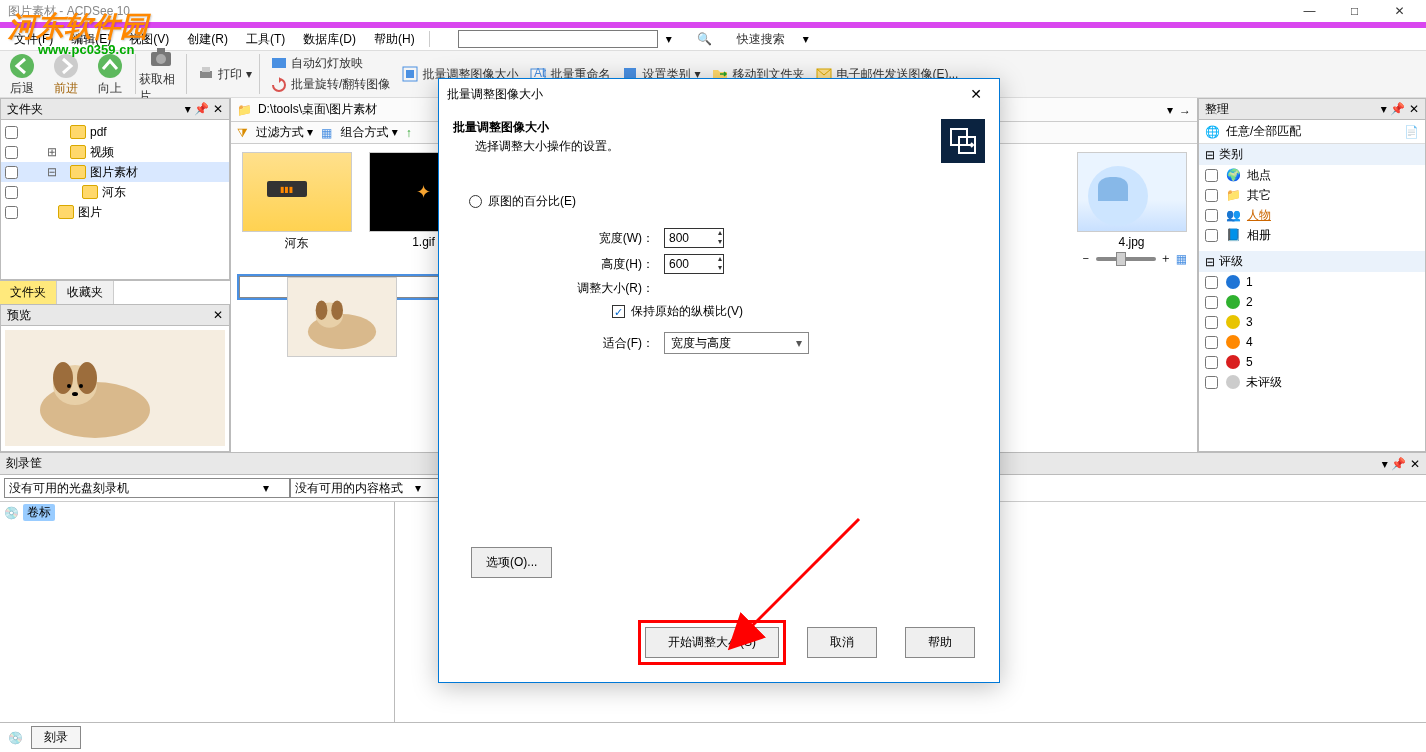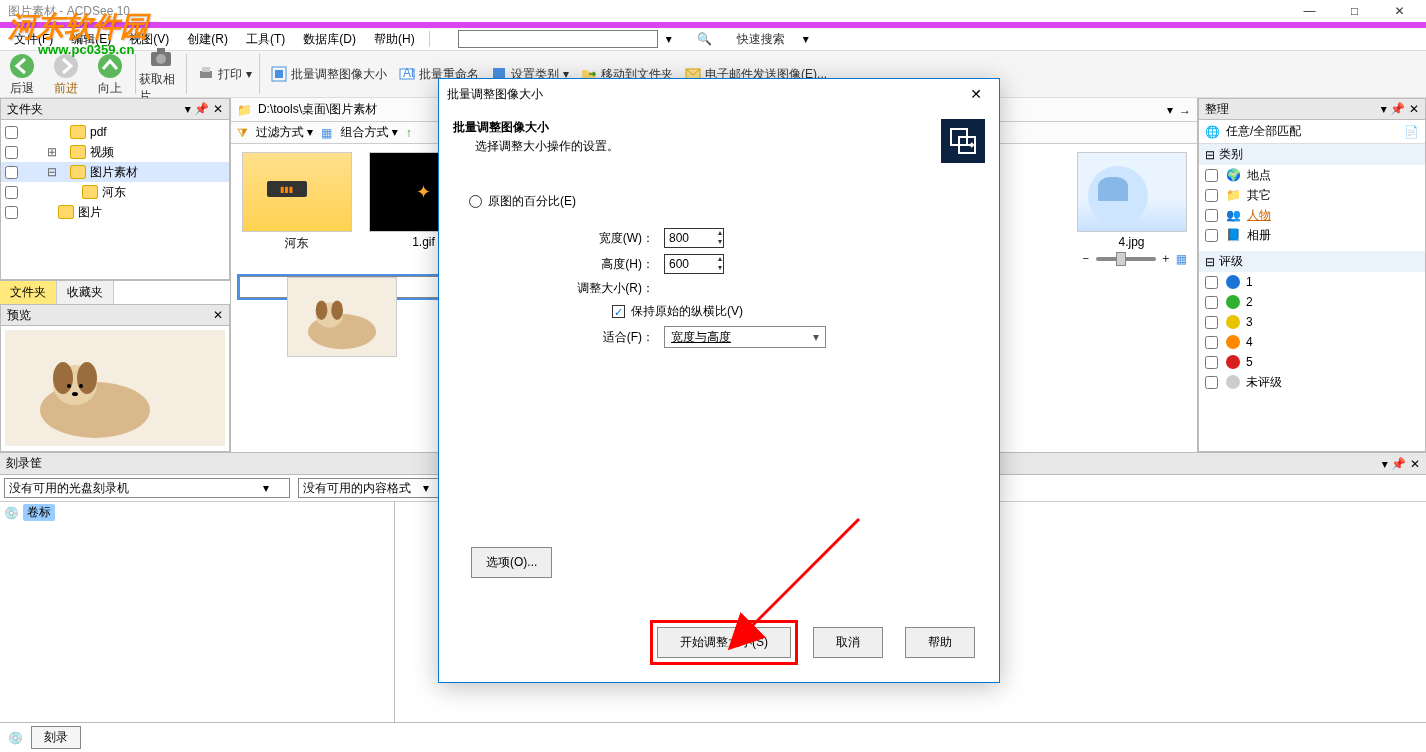--- a/index.html
+++ b/index.html
@@ -61,21 +61,21 @@
 .right-panel { width: 228px; display: flex; flex-direction: column; }
 .org-body { flex: 1; border: 1px solid #bbb; border-top: none; background: #fff; overflow-y: auto; }
 .org-top { padding: 3px 6px; display: flex; align-items: center; gap: 6px; border-bottom: 1px solid #ddd; }
 .org-section-header { background: #eaf2fb; padding: 2px 6px; display: flex; align-items: center; gap: 4px; }
 .org-item { display: flex; align-items: center; height: 20px; padding-left: 6px; cursor: pointer; }
 .org-item input[type=checkbox] { margin-right: 8px; }
 .org-item .circ { width: 14px; height: 14px; border-radius: 50%; margin-right: 6px; }
 
 .burn-section { border-top: 1px solid #bbb; display: flex; flex-direction: column; height: 300px; }
 .burn-header { height: 22px; background: #e8e8e8; border-bottom: 1px solid #bbb; display: flex; align-items: center; padding: 0 6px; }
-.burn-toolbar { display: flex; gap: 8px; padding: 3px 4px; border-bottom: 1px solid #ccc; }
+.burn-toolbar { display: flex; gap: 0; padding: 3px 4px; border-bottom: 1px solid #ccc; }
 .burn-toolbar select, .burn-toolbar .dd { height: 20px; border: 1px solid #888; padding: 0 20px 0 4px; background: #fff; cursor: pointer; display: flex; align-items: center; }
 .burn-body { display: flex; flex: 1; }
 .burn-left { width: 395px; border-right: 1px solid #bbb; background: #fff; }
 .burn-label-item { display: flex; align-items: center; padding: 2px 4px; }
 .burn-label-item .tag { background: #99ccff; padding: 0 4px; border-radius: 2px; }
 .burn-right { flex: 1; background: #fff; }
 .burn-footer { height: 30px; display: flex; align-items: center; gap: 8px; padding: 0 8px; border-top: 1px solid #bbb; }
 .progress-track { flex: 1; height: 16px; border: 1px solid #999; background: #fff; position: relative; display: flex; align-items: center; justify-content: center; }
 .burn-btn { padding: 2px 12px; border: 1px solid #888; background: #f5f5f5; cursor: pointer; }
 
@@ -94,26 +94,26 @@
 .radio-row { display: flex; align-items: center; gap: 6px; margin-bottom: 18px; cursor: pointer; }
 .radio { width: 13px; height: 13px; border: 1px solid #333; border-radius: 50%; display: inline-flex; align-items: center; justify-content: center; }
 .radio.checked::after { content: ''; width: 7px; height: 7px; background: #333; border-radius: 50%; }
 .fields { margin-left: 100px; }
 .field-row { display: flex; align-items: center; margin-bottom: 6px; }
 .field-row .lbl { width: 95px; text-align: right; padding-right: 10px; }
 .spin-input { width: 60px; height: 20px; border: 1px solid #333; padding: 0 16px 0 4px; text-align: right; position: relative; display: flex; align-items: center; }
 .spin-input::after { content: '▴\A▾'; white-space: pre; position: absolute; right: 1px; top: -1px; font-size: 8px; line-height: 9px; color: #333; }
 .sel { border: 1px solid #888; height: 22px; padding: 0 22px 0 6px; width: 222px; display: flex; align-items: center; position: relative; cursor: pointer; }
 .sel::after { content: '▾'; position: absolute; right: 6px; color: #555; }
-.cb-row { display: flex; align-items: center; gap: 6px; }
+.cb-row { display: flex; align-items: center; gap: 6px; margin-bottom: 6px; }
 .cb { width: 13px; height: 13px; border: 1px solid #333; display: inline-flex; align-items: center; justify-content: center; }
 .cb.checked::after { content: '✓'; font-size: 11px; line-height: 10px; color: #0066cc; }
-.sel-sm { width: 162px; text-decoration: underline; }
+.sel-sm { width: 145px; }
 .dlg-options-btn { position: absolute; left: 32px; bottom: 104px; padding: 6px 14px; border: 1px solid #888; background: #efefef; cursor: pointer; }
-.dlg-buttons { position: absolute; bottom: 24px; right: 24px; display: flex; gap: 22px; }
+.dlg-buttons { position: absolute; bottom: 24px; right: 24px; display: flex; gap: 28px; }
 .dlg-btn { padding: 6px 22px; border: 1px solid #888; background: #efefef; cursor: pointer; }
 .dlg-btn.primary { outline: 3px solid #ff0000; outline-offset: 4px; }
 
 .arrow-annotation { position: absolute; pointer-events: none; }
 
 .hidden-by-dialog { visibility: hidden; }
 .orange-link { color: #cc6600; text-decoration: underline; }
 </style>
 </head>
 <body>
@@ -187,20 +187,35 @@
           <rect x="4" y="1" width="8" height="5" fill="#ccc"></rect>
         </svg>
       <span>打印</span>
         <span>▾</span>
     </div>
   </div>
   <div class="tb-divider"></div>
   <div class="tb-col">
     <div class="tb-item">
       <svg class="mini-icon" viewBox="0 0 16 16">
+          <rect x="1" y="2" width="14" height="10" fill="#4a90e2"></rect>
+        </svg>
+      <span>自动幻灯放映</span>
+    </div>
+    <div class="tb-item">
+      <svg class="mini-icon" viewBox="0 0 16 16">
+          <path d="M8 2 A6 6 0 1 1 2 8" stroke="#d9534f" stroke-width="2" fill="none"></path>
+          <path d="M8 0 L11 3 L8 6 Z" fill="#d9534f"></path>
+        </svg>
+      <span>批量旋转/翻转图像</span>
+    </div>
+  </div>
+  <div class="tb-col">
+    <div class="tb-item">
+      <svg class="mini-icon" viewBox="0 0 16 16">
           <rect x="1" y="1" width="14" height="14" fill="none" stroke="#4a90e2" stroke-width="1"></rect>
           <rect x="4" y="4" width="8" height="8" fill="#4a90e2"></rect>
         </svg>
       <span>批量调整图像大小</span>
     </div>
   </div>
   <div class="tb-col">
     <div class="tb-item">
       <svg class="mini-icon" viewBox="0 0 16 16">
           <rect x="1" y="3" width="14" height="10" fill="#fff" stroke="#4a90e2"></rect>

